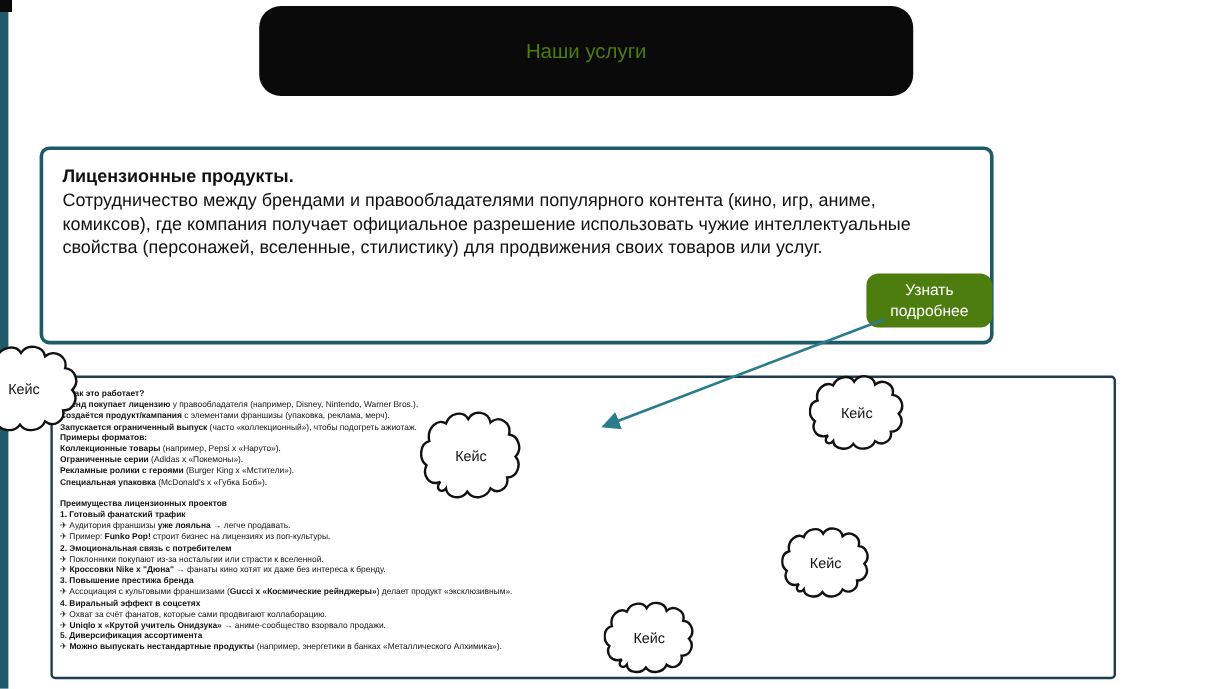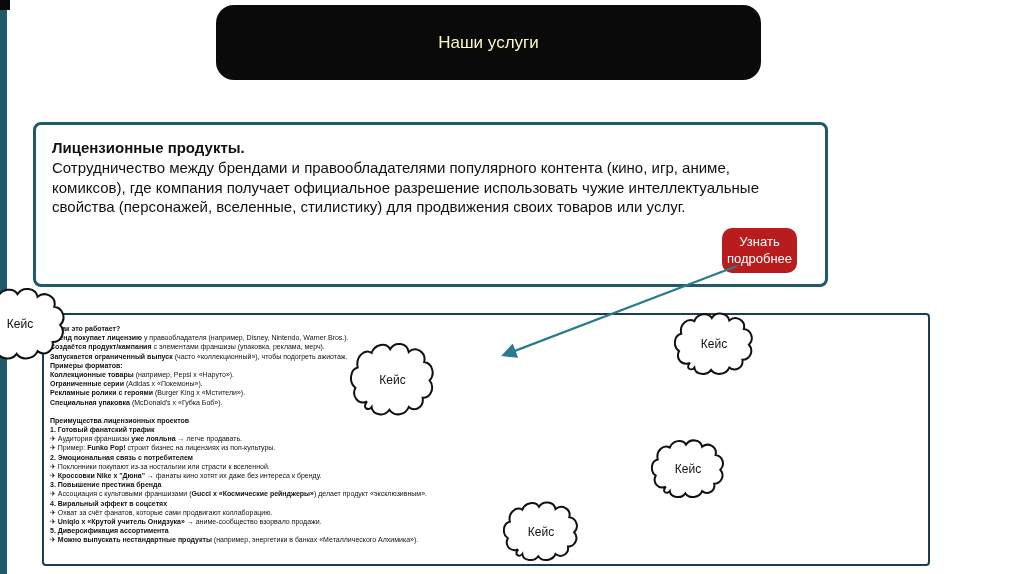--- a/index.html
+++ b/index.html
@@ -7,32 +7,32 @@
   body {
     position:relative; overflow:hidden; background:#ffffff;
     font-family:"Liberation Sans", sans-serif; color:#111;
   }
   .left-bar { position:absolute; left:0; top:0; width:7px; height:574px; background:var(--accent-teal,#1d5a6a); }
   .corner { position:absolute; left:0; top:0; width:10px; height:10px; background:var(--bar-black,#0a0a0a); }
   .title-bar {
     position:absolute; left:216px; top:5px; width:545px; height:75px;
     background:var(--bar-black,#0a0a0a); border-radius:18px;
     display:flex; align-items:center; justify-content:center;
-    color:#fef9c3; font-size:17px;
+    color:#4d7c0f; font-size:17px;
   }
   .intro-card {
     position:absolute; left:33px; top:122px; width:795px; height:165px;
     background:#fff; border:3px solid var(--accent-teal,#1d5a6a); border-radius:8px;
     padding:13px 16px; font-size:15px; line-height:1.32; z-index:2;
   }
   .intro-inner { max-width:722px; }
   .intro-heading { font-weight:bold; }
   .cta {
-    position:absolute; left:722px; top:228px; width:75px; height:45px;
-    background:#b91c1c; border:none; border-radius:10px; color:#fff;
+    position:absolute; left:722px; top:228px; width:105px; height:45px;
+    background:#4d7c0f; border:none; border-radius:10px; color:#fff;
     font-size:13px; line-height:1.25; display:flex; align-items:center; justify-content:center;
     text-align:center; padding:4px 10px; cursor:pointer; z-index:4; font-family:inherit;
   }
   .details-card {
     position:absolute; left:42px; top:313px; width:888px; height:253px;
     background:#fff; border:2px solid var(--card-border-dark,#1e3e50); border-radius:4px;
     padding:9px 6px; z-index:1;
   }
   .dl { font-size:7px; line-height:9.2px; white-space:nowrap; }
   .dl .b { font-weight:bold; }

